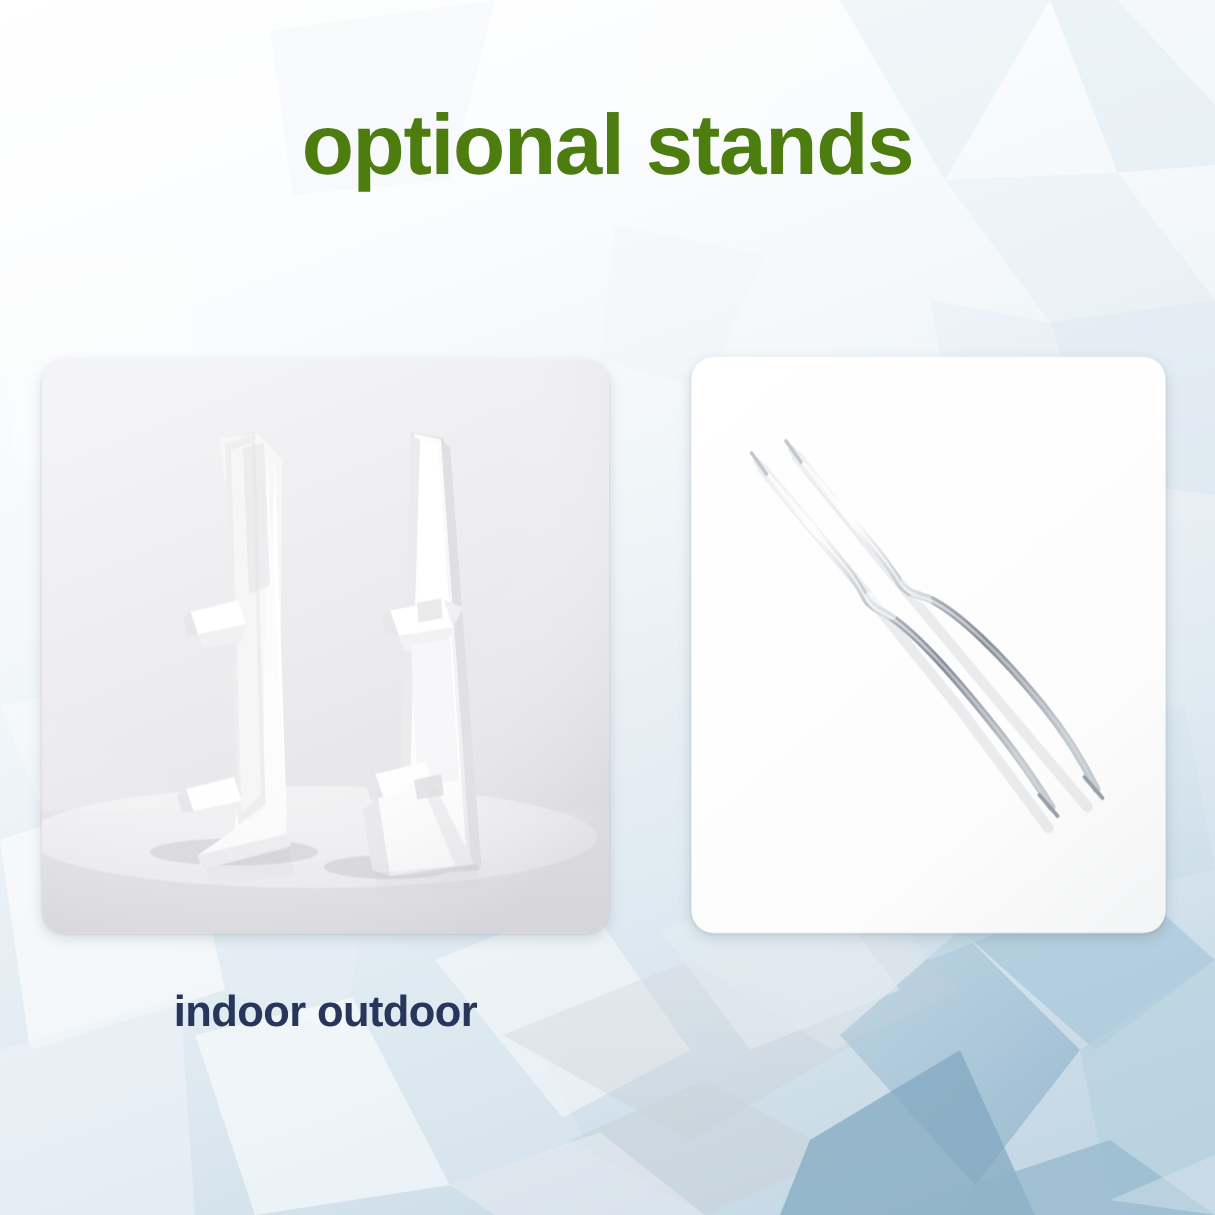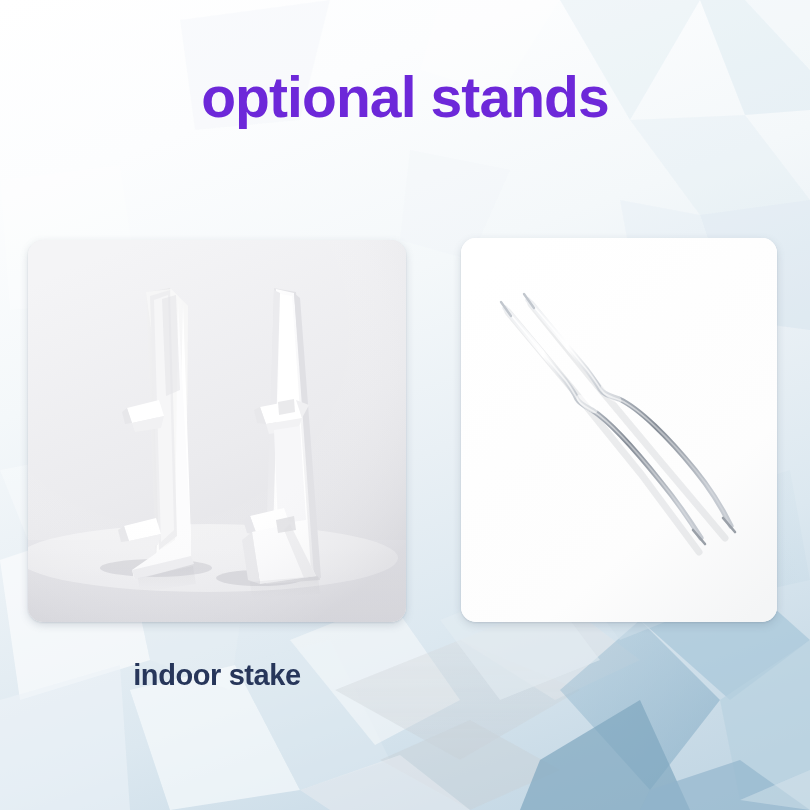--- a/index.html
+++ b/index.html
@@ -41,21 +41,21 @@
   #title {
     position: absolute;
     left: 0;
     top: 68px;
     width: 810px;
     text-align: center;
     font-size: 57px;
     font-weight: 700;
     letter-spacing: -0.9px;
     line-height: 1.05;
-    color: #6d28d9;
+    color: #4d7c0f;
     font-family: "Liberation Sans", sans-serif;
   }
 
   
   .panel {
     position: absolute;
     border-radius: 15px;
     overflow: hidden;
     box-shadow:
       0 3px 9px rgba(80, 95, 115, 0.20),
@@ -352,15 +352,15 @@
                  C 253,255 263,273 270,289" stroke="url(#wireHi)" stroke-width="1.7" fill="none" stroke-linecap="round"></path>
         <path d="M 63,56 L 73,70" stroke="#c2c7ce" stroke-width="2.4" stroke-linecap="round" fill="none"></path>
         <path d="M 262,280 L 274,294" stroke="#9aa0a8" stroke-width="2.6" stroke-linecap="round" fill="none"></path>
       </g>
 
       <ellipse cx="126" cy="166" rx="13" ry="5" transform="rotate(40 126 166)" fill="#ffffff" opacity="0.55"></ellipse>
       <ellipse cx="150" cy="156" rx="13" ry="5" transform="rotate(40 150 156)" fill="#ffffff" opacity="0.45"></ellipse>
     </svg>
   </div>
 
-  <div class="caption" id="caption-indoor">indoor stake</div>
+  <div class="caption" id="caption-indoor">indoor outdoor</div>
 
 </div>
 
 </body></html>

